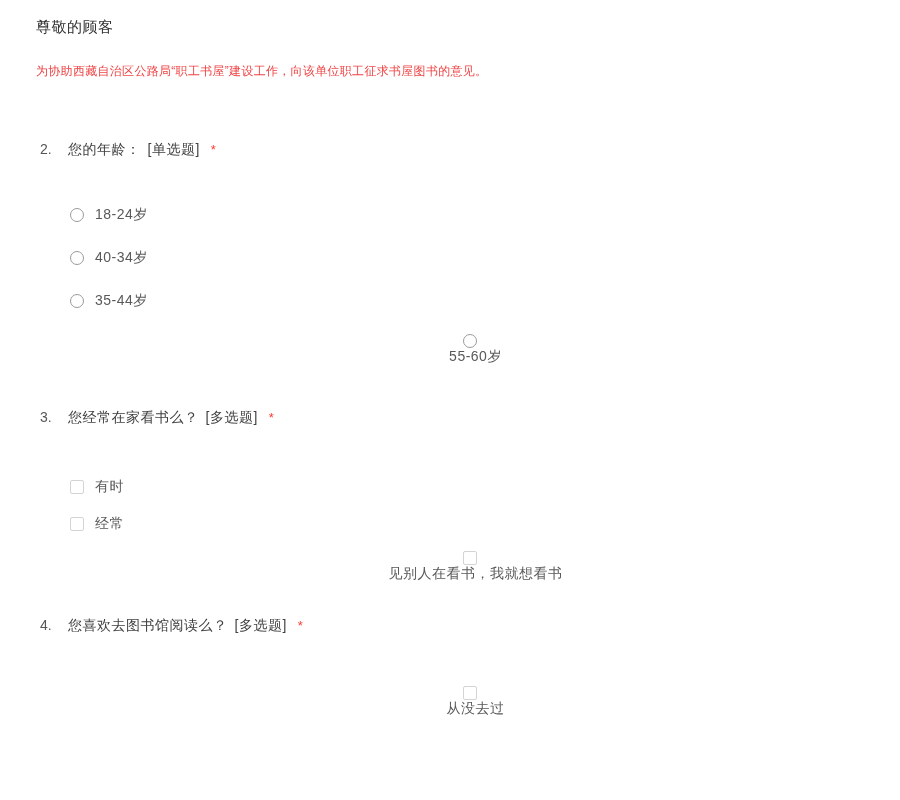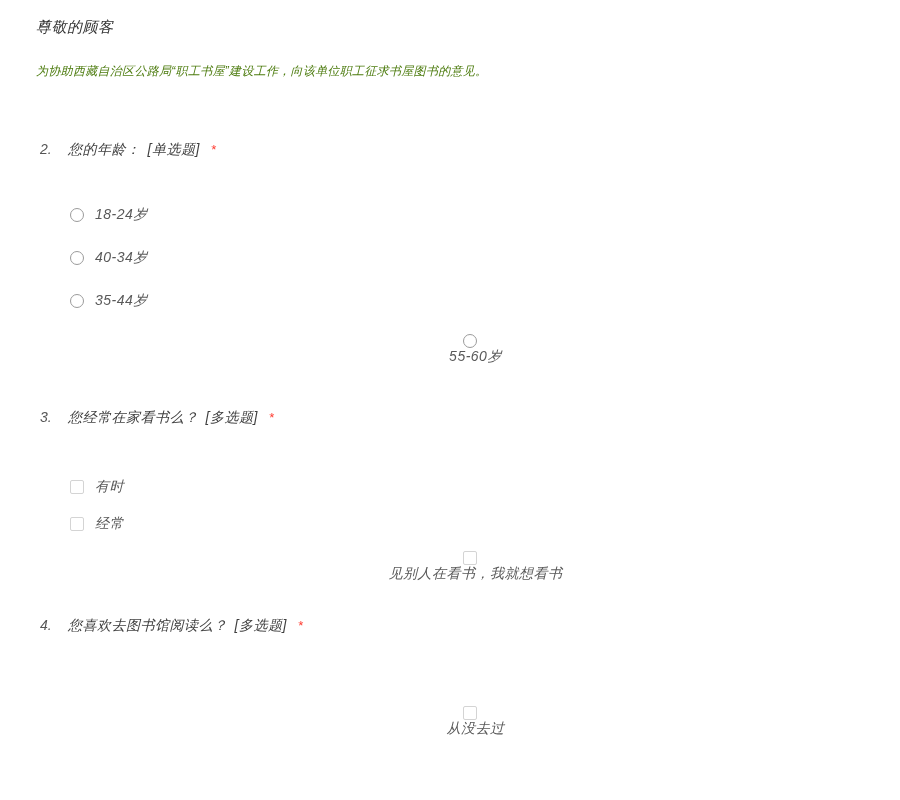--- a/index.html
+++ b/index.html
@@ -5,31 +5,30 @@
   * { margin: 0; padding: 0; box-sizing: border-box; }
   html, body {
     width: 900px; height: 800px;
     background: #ffffff;
     font-family: "Liberation Sans", "DejaVu Sans", sans-serif;
     overflow: hidden;
   }
   .page {
     width: 900px; height: 692px;
     padding: 18px 30px 0 36px;
-    font-style: italic;
   }
   .survey-title {
     font-size: 15px;
     color: #333333;
     letter-spacing: 0.5px;
   }
   .survey-desc {
     margin-top: 26px;
     font-size: 12px;
-    color: #4d7c0f;
+    color: #ef4444;
     letter-spacing: 0.3px;
   }
   .question { margin-top: 0; }
   .q-head {
     display: flex;
     align-items: baseline;
     padding-left: 4px;
     font-size: 14px;
     color: #3f3f3f;
   }
@@ -44,21 +43,21 @@
     margin-left: 11px;
     color: #ff3b30;
     font-size: 13px;
   }
   .q2-head { margin-top: 61px; }
   .q3-head { margin-top: 55px; }
   .q4-head { margin-top: 46px; }
   .opts { padding-left: 34px; }
   .q2-opts { margin-top: 46px; }
   .q3-opts { margin-top: 50px; }
-  .q4-opts { margin-top: 71px; }
+  .q4-opts { margin-top: 51px; }
   .opt {
     display: flex;
     align-items: center;
     height: 20px;
     cursor: pointer;
   }
   .radio-opt { margin-bottom: 23px; }
   .check-opt { margin-bottom: 17px; }
   .opt:last-child { margin-bottom: 0; flex-direction: column; }
   .radio {

